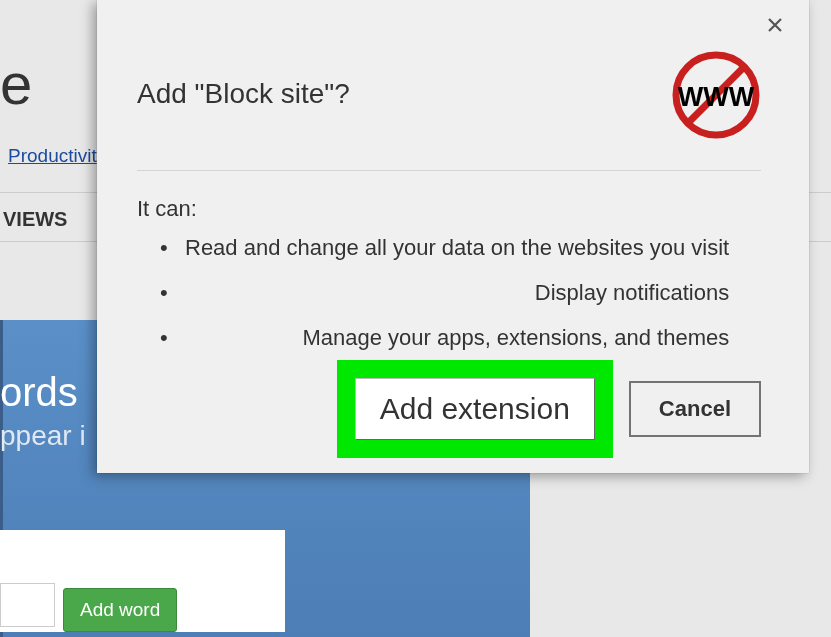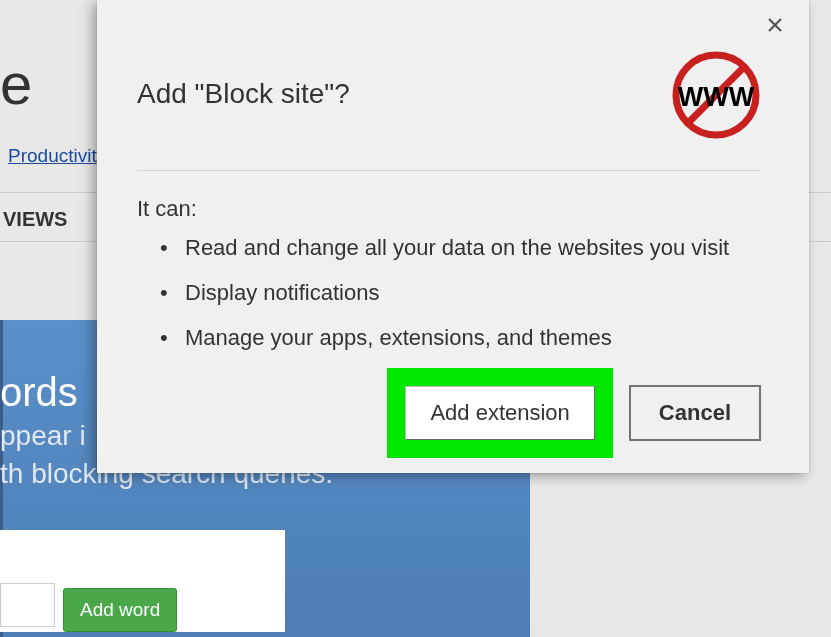--- a/index.html
+++ b/index.html
@@ -183,20 +183,21 @@
       top: 235px;
       left: 60px;
       list-style: none;
     }
     .dialog-list li {
       font-size: 22px;
       color: #333;
       margin-bottom: 19px;
       position: relative;
       padding-left: 28px;
+      text-align: right;
     }
     .dialog-list li::before {
       content: "•";
       position: absolute;
       left: 3px;
       top: 0;
       color: #333;
     }
     .dialog-buttons {
       position: absolute;
@@ -207,21 +208,21 @@
     }
     .highlight-box {
       background: #00e800;
       padding: 18px 18px;
       margin-right: 16px;
     }
     .btn-add {
       background: #fff;
       border: 1px outset #bbb;
       padding: 13px 24px;
-      font-size: 22px;
+      font-size: 30px;
       color: #333;
       cursor: pointer;
       font-family: inherit;
     }
     .btn-cancel {
       background: #f0f0f0;
       border: 2px solid #737373;
       padding: 13px 28px;
       font-size: 22px;
       font-weight: 600;
@@ -235,21 +236,20 @@
 
 <div class="bg-page">
   <div class="bg-title-fragment">e</div>
   <a class="bg-link">Productivit</a>
   <div class="bg-tab-bar">
     <div class="bg-tab">VIEWS</div>
   </div>
   <div class="bg-blue-panel"></div>
   <div class="bg-blue-text1">ords</div>
   <div class="bg-blue-text2">ppear i</div>
-  <div class="bg-blue-text3">th blocking search queries.</div>
   <div class="bg-input-area">
     <div class="bg-input-field"></div>
     <button class="bg-add-word">Add word</button>
   </div>
 </div>
 
 <div class="dialog">
   <button class="dialog-close">
     <svg width="16" height="16" viewBox="0 0 16 16">
       <path d="M2 2 L14 14 M14 2 L2 14" stroke="#555" stroke-width="2.2" fill="none"></path>

